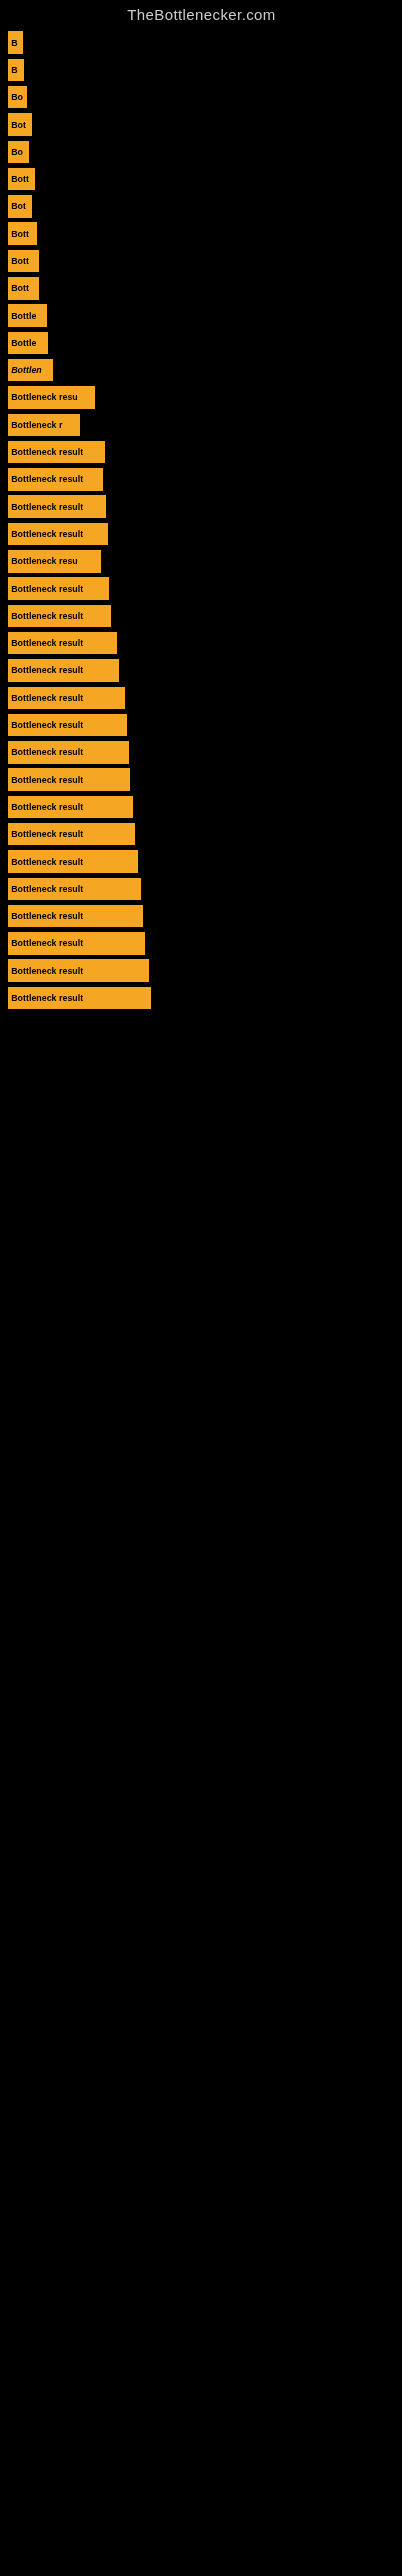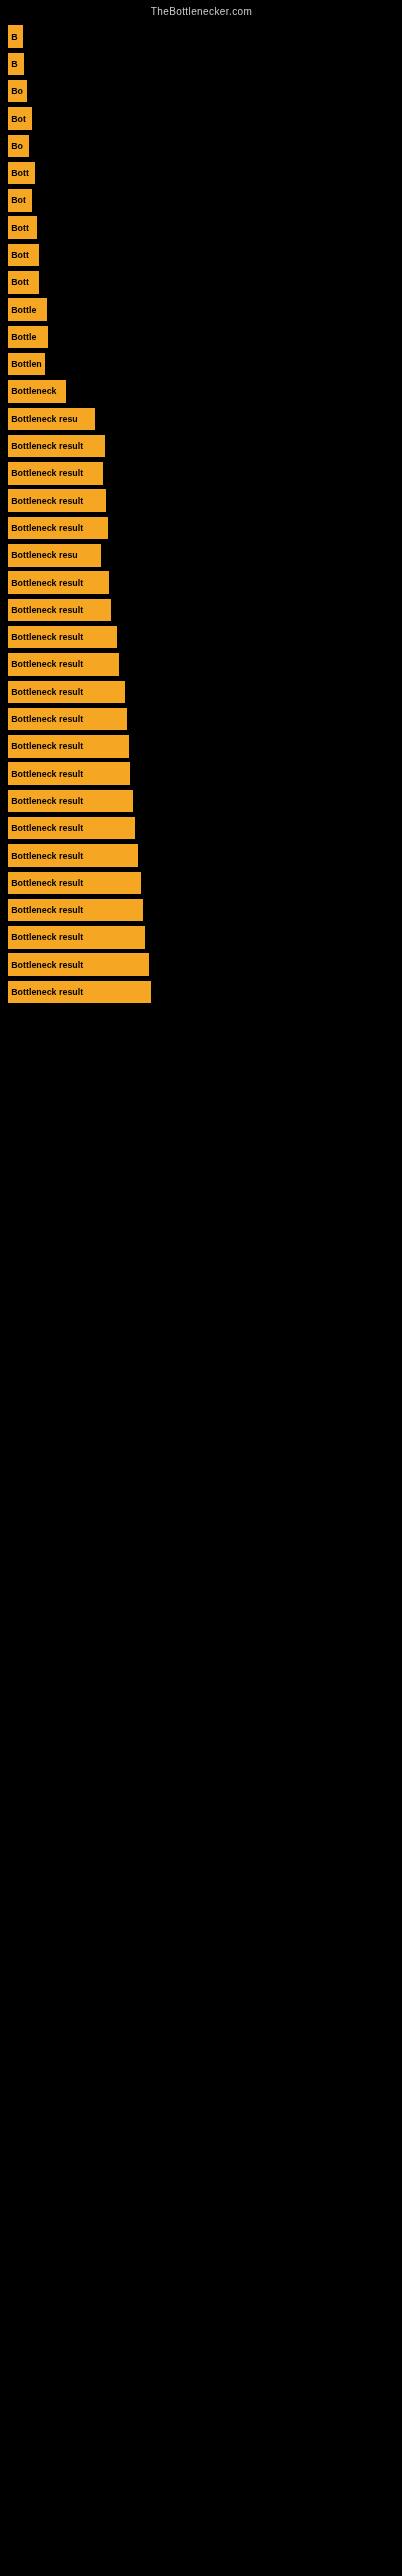--- a/index.html
+++ b/index.html
@@ -5,21 +5,21 @@
     * { margin: 0; padding: 0; box-sizing: border-box; }
     body {
       background-color: #000;
       width: 403px;
       min-height: 2576px;
       font-family: Arial, sans-serif;
       position: relative;
     }
     .site-title {
       color: #ccc;
-      font-size: 10px;
+      font-size: 15px;
       text-align: center;
       padding: 6.4px 0 3.2px 0;
       letter-spacing: 0.4px;
     }
     .bar-container {
       display: flex;
       align-items: center;
       margin: 4.8px 0;
       padding-left: 8px;
     }
@@ -98,35 +98,35 @@
       <div class="bar" style="width: 39px;">
         <span class="bar-label">Bottle</span>
       </div>
     </div>
     <div class="bar-container">
       <div class="bar" style="width: 40px;">
         <span class="bar-label">Bottle</span>
       </div>
     </div>
     <div class="bar-container">
-      <div class="bar" style="width: 37px;">
+      <div class="bar" style="width: 45px; font-style: italic;">
         <span class="bar-label">Bottlen</span>
-      </div>
-    </div>
-    <div class="bar-container">
-      <div class="bar" style="width: 58px;">
-        <span class="bar-label">Bottleneck</span>
       </div>
     </div>
     <div class="bar-container">
       <div class="bar" style="width: 87px;">
         <span class="bar-label">Bottleneck resu</span>
       </div>
     </div>
     <div class="bar-container">
+      <div class="bar" style="width: 72px;">
+        <span class="bar-label">Bottleneck r</span>
+      </div>
+    </div>
+    <div class="bar-container">
       <div class="bar" style="width: 97px;">
         <span class="bar-label">Bottleneck result</span>
       </div>
     </div>
     <div class="bar-container">
       <div class="bar" style="width: 95px;">
         <span class="bar-label">Bottleneck result</span>
       </div>
     </div>
     <div class="bar-container">

